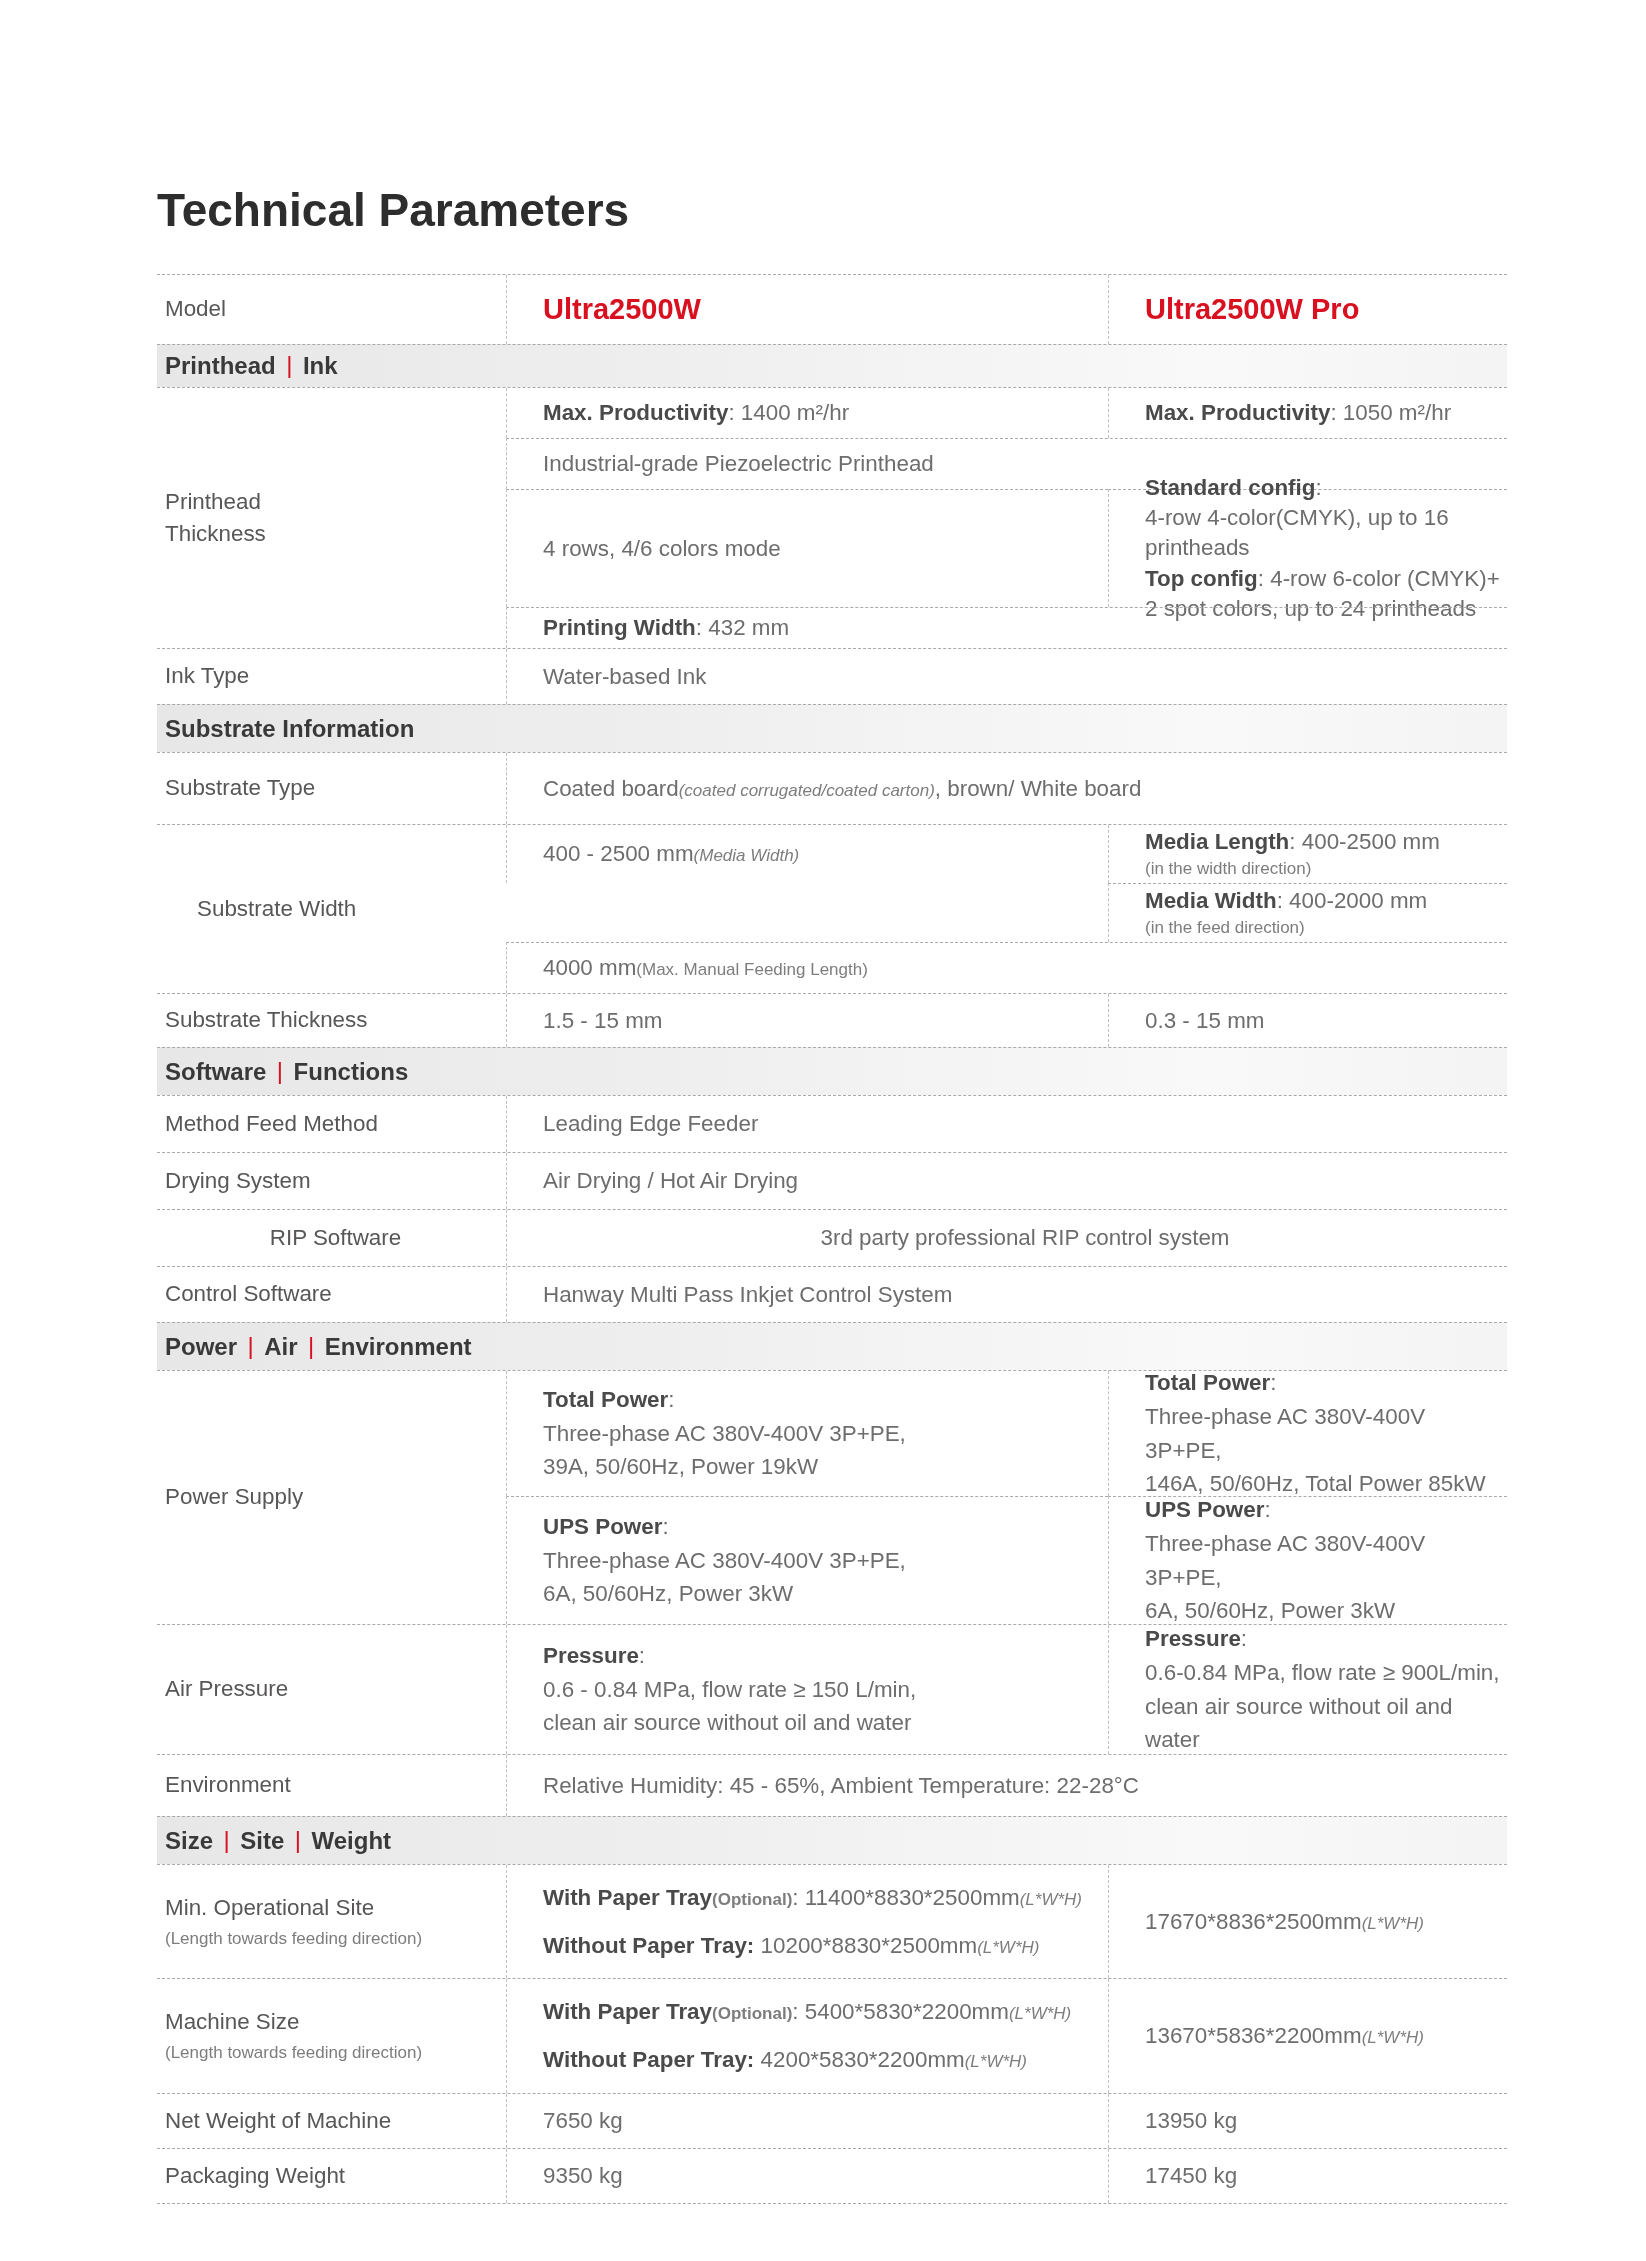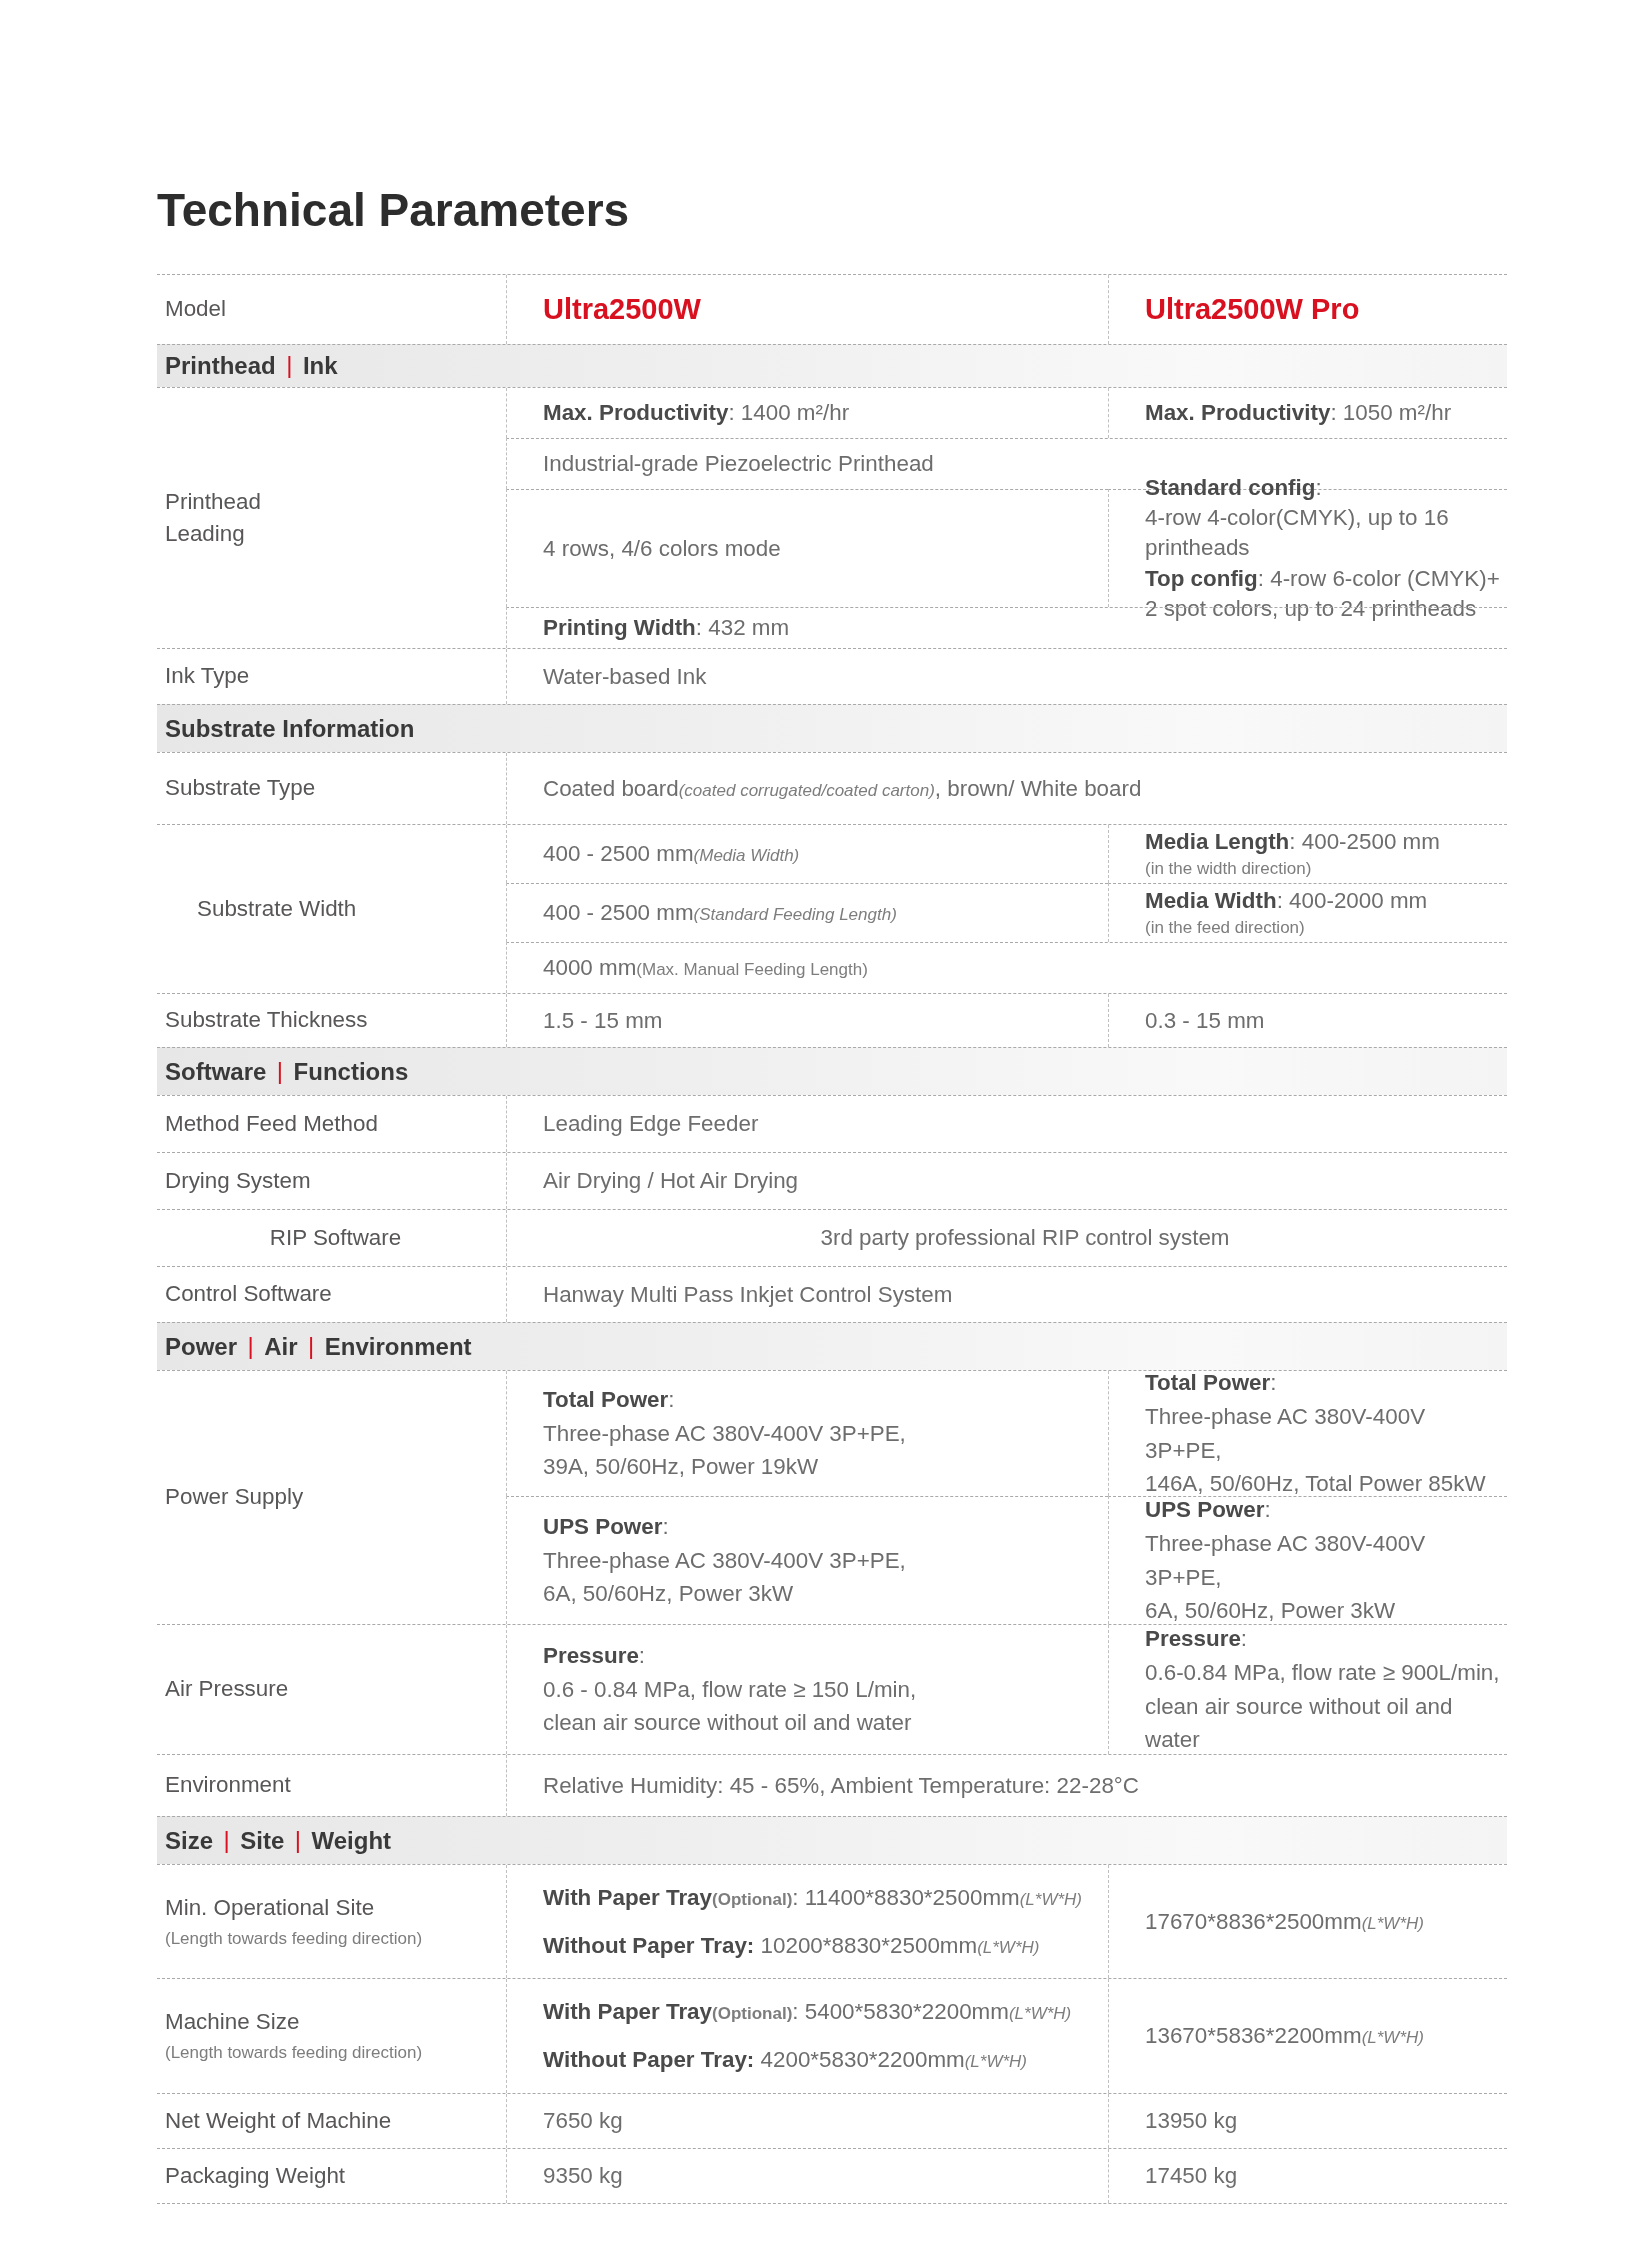--- a/index.html
+++ b/index.html
@@ -55,21 +55,21 @@
       <div class="hdr-inner">
         <span>Printhead</span>
         <span class="pipe">|</span>
         <span>Ink</span>
       </div>
     </div>
 
     <div class="band" style="grid-template-rows:50px 51px 118px 41px;">
       <div class="cell lc" style="grid-area:1/1/5/2;">
         <div>Printhead</div>
-        <div>Leading</div>
+        <div>Thickness</div>
       </div>
       <div class="cell vc v" style="grid-area:1/2/2/3;">
         <div class="ln"><span class="b">Max. Productivity</span><span>: 1400 m²/hr</span></div>
       </div>
       <div class="cell vc v" style="grid-area:1/3/2/4;">
         <div class="ln"><span class="b">Max. Productivity</span><span>: 1050 m²/hr</span></div>
       </div>
       <div class="cell vc v bt" style="grid-area:2/2/3/4;">
         <div class="ln">Industrial-grade Piezoelectric Printhead</div>
       </div>
@@ -107,23 +107,20 @@
 
     <div class="band" style="grid-template-rows:58px 59px 51px;">
       <div class="cell lc" style="grid-area:1/1/4/2;margin-left:32px;">Substrate Width</div>
       <div class="cell vc v" style="grid-area:1/2/2/3;">
         <div class="ln"><span>400 - 2500 mm</span><span class="sm sm-gap">(Media Width)</span></div>
       </div>
       <div class="cell vc v tight" style="grid-area:1/2/2/3;grid-column:3/4;">
         <div class="ln"><span class="b">Media Length</span><span>: 400-2500 mm</span></div>
         <div class="ln sm">(in the width direction)</div>
       </div>
-      <div class="cell vc v bt" style="grid-area:2/2/3/3;">
-        <div class="ln"><span>400 - 2500 mm</span><span class="sm sm-gap">(Standard Feeding Length)</span></div>
-      </div>
       <div class="cell vc v bt tight" style="grid-area:2/3/3/4;">
         <div class="ln"><span class="b">Media Width</span><span>: 400-2000 mm</span></div>
         <div class="ln sm">(in the feed direction)</div>
       </div>
       <div class="cell vc v bt" style="grid-area:3/2/4/4;">
         <div class="ln"><span>4000 mm</span><span class="sm">(Max. Manual Feeding Length)</span></div>
       </div>
     </div>
 
     <div class="band" style="grid-template-rows:53px;">

